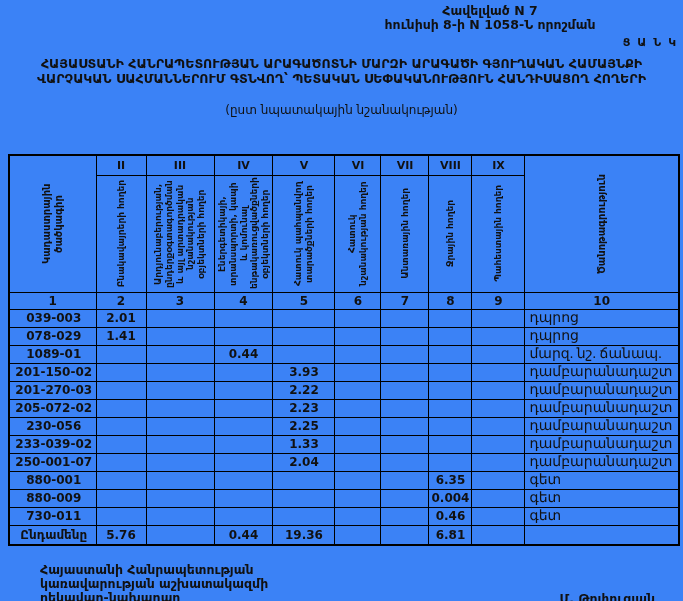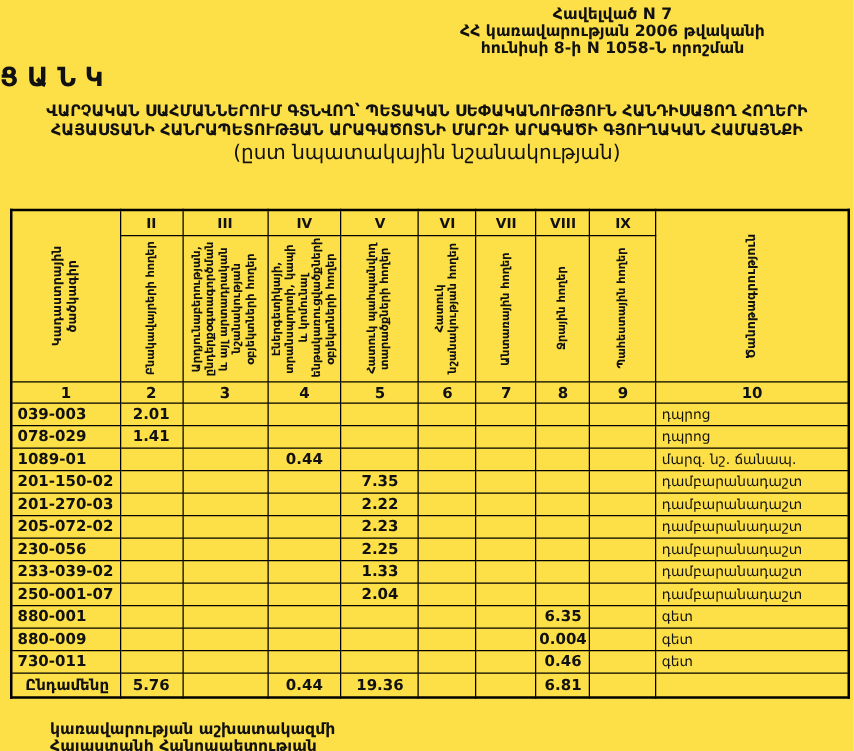--- a/index.html
+++ b/index.html
@@ -4,52 +4,52 @@
 <style>
   html, body {
     margin: 0;
     padding: 0;
     background: #e8e8e8;
   }
   .page {
     position: relative;
     width: 683px;
     height: 601px;
-    background: #fde047;
+    background: #3b82f6;
     color: #111;
     font-family: "DejaVu Sans", sans-serif;
     overflow: hidden;
   }
   
   .annex {
     width: 310px;
     margin: 4px 38px 0 auto;
     text-align: center;
     font-weight: bold;
     font-size: 12.5px;
     line-height: 1.08;
   }
   .doc-type {
-    text-align: left;
-    font-weight: bold;
-    font-size: 21px;
+    text-align: right;
+    font-weight: bold;
+    font-size: 11px;
     letter-spacing: 7px;
     margin-top: 5px;
   }
   .title {
     text-align: center;
     font-weight: bold;
     font-size: 12.6px;
     margin-top: 7px;
     line-height: 1.2;
   }
   .subtitle {
     font-weight: normal;
-    font-size: 16px;
-    margin-top: 1px;
+    font-size: 12px;
+    margin-top: 17px;
   }
   
   table.land {
     border-collapse: collapse;
     table-layout: fixed;
     margin: 36px 0 0 8px;
     border: 2px solid #000;
   }
   table.land th, table.land td {
     border: 1px solid #000;
@@ -67,23 +67,23 @@
     font-weight: bold;
     line-height: 1.2;
     max-height: 110px;
     margin: 0 auto;
     white-space: normal;
   }
   th.c1 .vert  { font-size: 10px; max-height: 130px; }
   th.c10 .vert { font-size: 10px; max-height: 130px; }
   tr.num-row td { height: 16px; text-align: center; font-weight: bold; font-size: 12px; }
   tbody td { height: 17px; line-height: 1; }
-  tbody td.code { text-align: left; font-weight: bold; padding-left: 4px; font-size: 12px; }
+  tbody td.code { text-align: center; font-weight: bold; padding-left: 4px; font-size: 12px; }
   tbody td.num  { text-align: center; font-weight: bold; font-size: 12px; }
-  tbody td.note { text-align: left; font-size: 11px; padding-left: 4px; }
+  tbody td.note { text-align: left; font-size: 14px; padding-left: 4px; font-family: Liberation Serif, serif; }
   tbody tr.total td { height: 18px; }
   tbody tr.total td.code { text-align: center; font-weight: bold; margin-top: 20px; }
   
   .footer {
     display: flex;
     justify-content: space-between;
     align-items: flex-end;
     margin: 17px 28px 0 40px;
   }
   .footer-left {
@@ -96,29 +96,28 @@
     font-size: 12.5px;
   }
 </style>
 </head>
 <body>
 
 <div class="page">
 
   <div class="annex">
     <div>Հավելված N 7</div>
-    <div>ՀՀ կառավարության 2006 թվականի</div>
     <div>հունիսի 8-ի N 1058-Ն որոշման</div>
   </div>
 
   <div class="doc-type">ՑԱՆԿ</div>
 
   <div class="title">
+    <div>ՀԱՅԱՍՏԱՆԻ ՀԱՆՐԱՊԵՏՈՒԹՅԱՆ ԱՐԱԳԱԾՈՏՆԻ ՄԱՐԶԻ ԱՐԱԳԱԾԻ ԳՅՈՒՂԱԿԱՆ ՀԱՄԱՅՆՔԻ</div>
     <div>ՎԱՐՉԱԿԱՆ ՍԱՀՄԱՆՆԵՐՈՒՄ ԳՏՆՎՈՂ՝ ՊԵՏԱԿԱՆ ՍԵՓԱԿԱՆՈՒԹՅՈՒՆ ՀԱՆԴԻՍԱՑՈՂ ՀՈՂԵՐԻ</div>
-    <div>ՀԱՅԱՍՏԱՆԻ ՀԱՆՐԱՊԵՏՈՒԹՅԱՆ ԱՐԱԳԱԾՈՏՆԻ ՄԱՐԶԻ ԱՐԱԳԱԾԻ ԳՅՈՒՂԱԿԱՆ ՀԱՄԱՅՆՔԻ</div>
     <div class="subtitle">(ըստ նպատակային նշանակության)</div>
   </div>
 
   <table class="land">
     <colgroup>
       <col style="width:87px">
         <col style="width:50px">
         <col style="width:68px">
       <col style="width:55px">
         <col style="width:62px">
@@ -219,21 +218,21 @@
           <td class="num"></td>
           <td class="num"></td>
           <td class="num"></td>
           <td class="note">մարզ. նշ. ճանապ.</td>
         </tr>
         <tr>
           <td class="code">201-150-02</td>
           <td class="num"></td>
           <td class="num"></td>
           <td class="num"></td>
-          <td class="num">7.35</td>
+          <td class="num">3.93</td>
           <td class="num"></td>
           <td class="num"></td>
           <td class="num"></td>
           <td class="num"></td>
           <td class="note">դամբարանադաշտ</td>
         </tr>
         <tr>
           <td class="code">201-270-03</td>
           <td class="num"></td>
           <td class="num"></td>
@@ -339,20 +338,20 @@
           <td class="num"></td>
           <td class="num">6.81</td>
           <td class="num"></td>
           <td class="note"></td>
         </tr>
       </tbody>
   </table>
 
   <div class="footer">
     <div class="footer-left">
+      <div>Հայաստանի Հանրապետության</div>
       <div>կառավարության աշխատակազմի</div>
-      <div>Հայաստանի Հանրապետության</div>
       <div>ղեկավար-նախարար</div>
     </div>
     <div class="signature">Մ. Թոփուզյան</div>
   </div>
 
 </div>
 
 </body></html>

